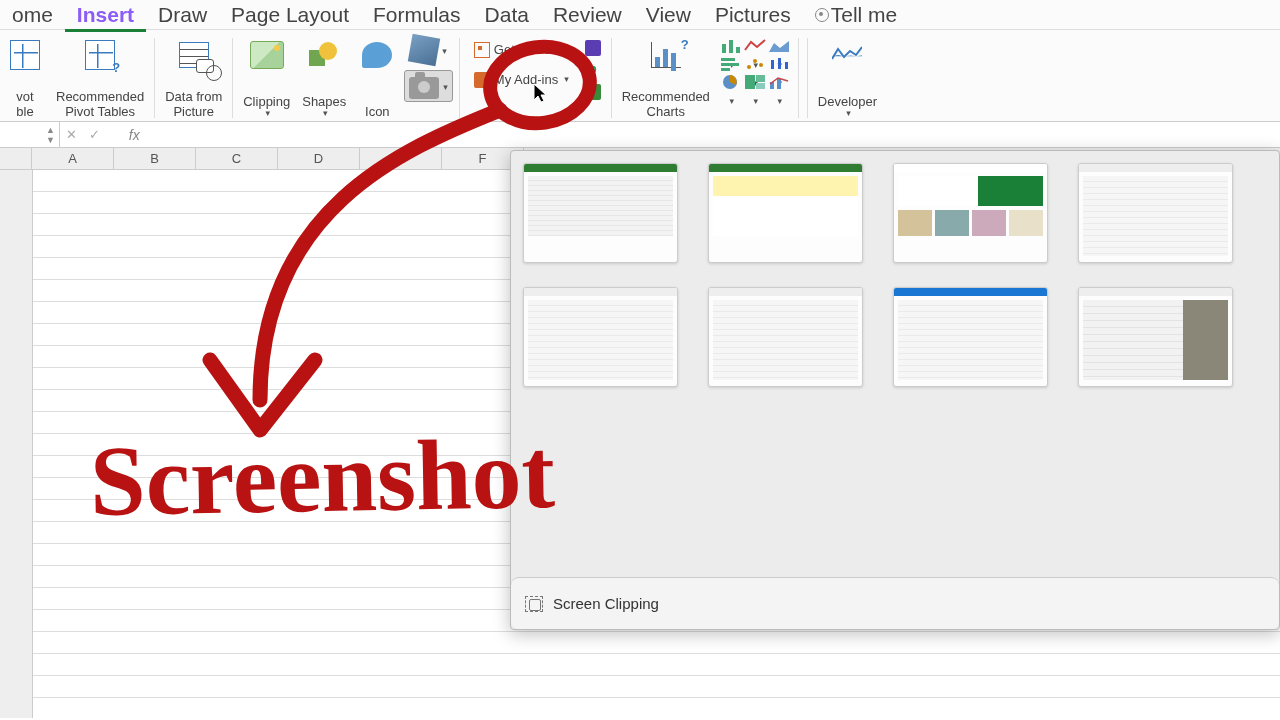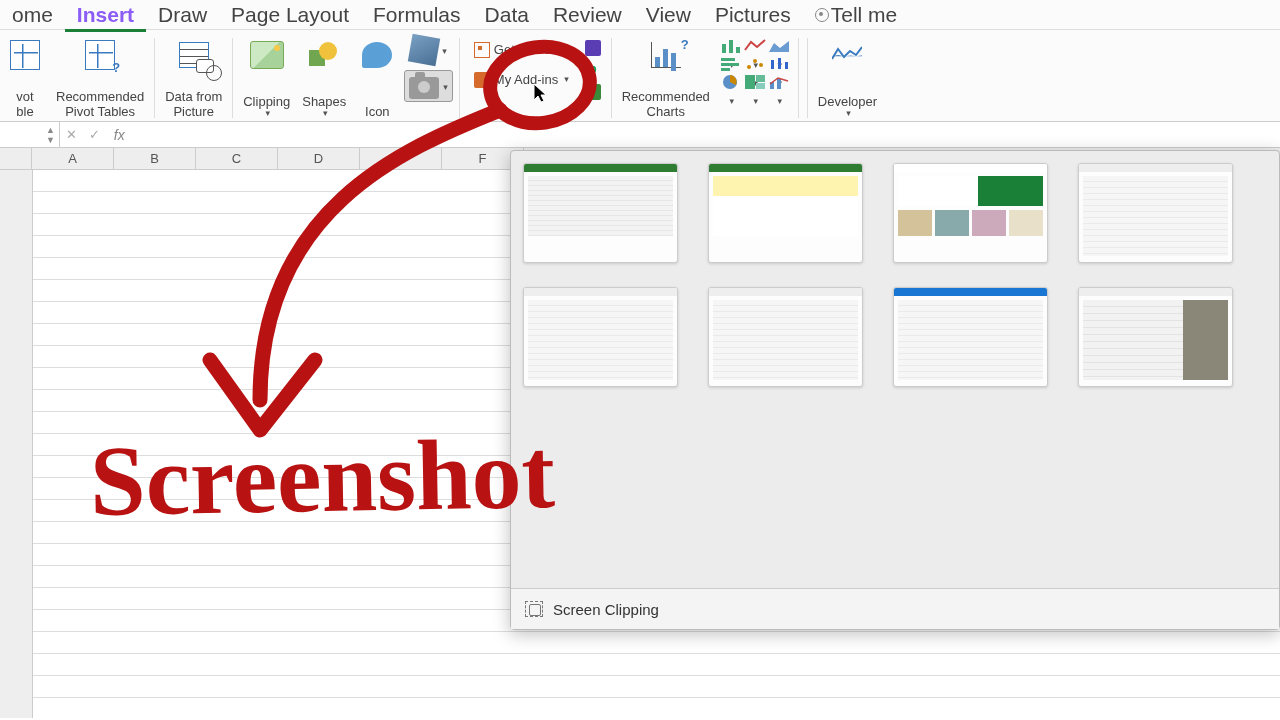--- a/index.html
+++ b/index.html
@@ -103,21 +103,21 @@
   .pivotchart-ic{width:30px;height:28px;border:1.5px solid #3a7bbf;position:relative;}
   .pivotchart-ic::after{content:"";position:absolute;left:4px;bottom:3px;width:4px;height:8px;background:#3a7bbf;box-shadow:6px -4px 0 #3a7bbf,12px 2px 0 #3a7bbf;}
   .spark-ic{width:30px;height:20px;position:relative;}
   .spark-ic::before{content:"";position:absolute;left:0;top:10px;width:30px;height:2px;background:linear-gradient(90deg,#3a7bbf 0,#3a7bbf 100%);clip-path:polygon(0 50%,20% 0,40% 80%,60% 20%,80% 60%,100% 10%,100% 60%,0 60%);}
   .vcol{display:flex;flex-direction:column;gap:2px;}
   .hrow{display:flex;gap:2px;align-items:center;}
 
   
   .fbar{display:flex;height:26px;border-bottom:1px solid #ccc;align-items:center;background:#fff;}
   .namebox{width:60px;height:100%;border-right:1px solid #ccc;display:flex;align-items:center;justify-content:flex-end;padding-right:4px;color:#888;}
-  .fbar .fxbtn{padding:0 8px;color:#888;font-style:italic;font-size:14px;}
+  .fbar .fxbtn{padding:0 8px;color:#888;font-style:italic;font-size:14px;margin-left:15px;}
   .fbar .x{padding:0 6px;color:#aaa;}
   .fbar .chk{padding:0 6px;color:#aaa;}
   .fbar input{border:none;flex:1;height:100%;font-size:14px;outline:none;padding-left:6px;}
 
   
   .colhdr{display:flex;height:22px;background:#eee;border-bottom:1px solid #ccc;}
   .corner{width:32px;border-right:1px solid #ccc;}
   .ch{width:82px;text-align:center;border-right:1px solid #ccc;font-size:13px;color:#555;line-height:22px;}
 
   
@@ -131,21 +131,21 @@
   
   .panel{
     position:absolute; left:510px; top:150px; width:770px; height:480px;
     background:#ececec; border:1px solid #bbb; border-radius:4px;
     box-shadow:0 4px 18px rgba(0,0,0,.25);
     padding:12px 12px 0;
   }
   .thumbs{display:flex;flex-wrap:wrap;gap:24px 30px;align-content:flex-start;height:400px;}
   .thumb{width:155px;height:100px;background:#fdfdfd;border:1px solid #ccc;border-radius:3px;box-shadow:0 1px 3px rgba(0,0,0,.15);position:relative;overflow:hidden;}
   .thumb .bar{height:8px;}
-  .panel-footer{position:absolute;left:0;right:0;bottom:0;height:41px;border-top:1px solid #ccc;background:#f4f4f4;display:flex;align-items:center;padding-left:14px;gap:10px;font-size:15px;color:#333;}
+  .panel-footer{position:absolute;left:0;right:0;bottom:0;height:52px;border-top:1px solid #ccc;background:#f4f4f4;display:flex;align-items:center;padding-left:14px;gap:10px;font-size:15px;color:#333;border-radius:8px;}
   .clip-ic{width:18px;height:16px;border:1.5px dashed #777;position:relative;}
   .clip-ic::after{content:"";position:absolute;left:3px;top:2px;width:10px;height:10px;border:1.5px solid #777;border-radius:2px;}
 
   
   .anno{position:absolute;inset:0;pointer-events:none;z-index:50;}
   .anno-text{
     position:absolute; left:90px; top:420px;
     font-family:"Comic Sans MS","Segoe Script",cursive;
     font-size:100px; font-weight:700; color:#b81212;
     transform:rotate(-1deg);

